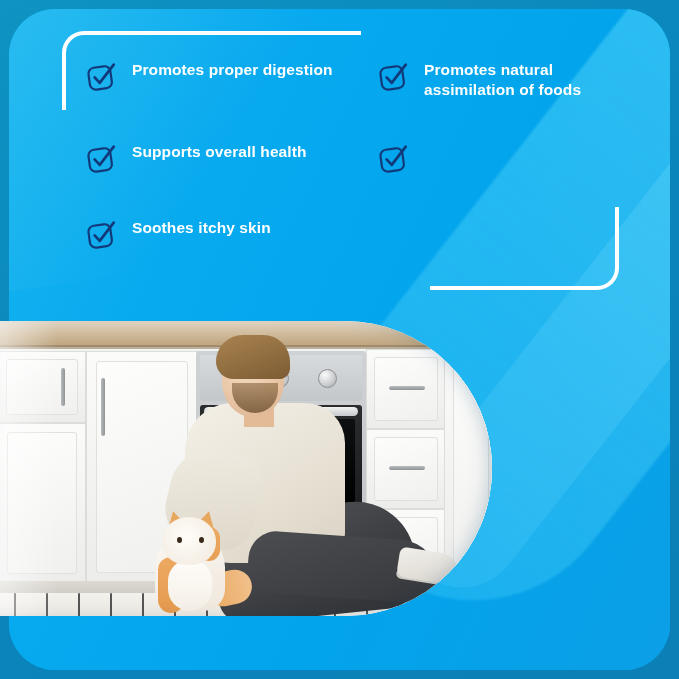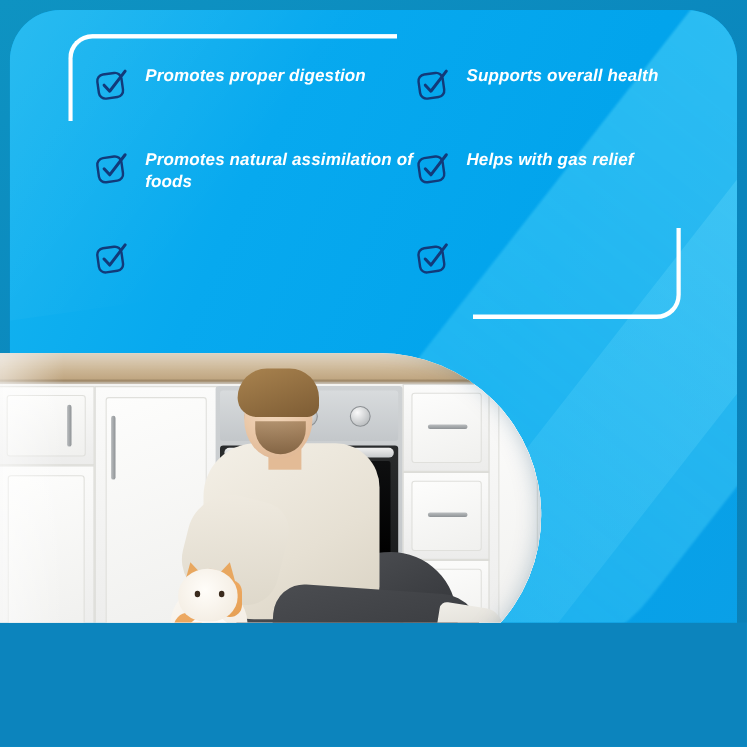--- a/index.html
+++ b/index.html
@@ -1,21 +1,21 @@
 <!DOCTYPE html>
 <html><head>
 <meta charset="utf-8">
 <style>
   html,body{margin:0;padding:0;}
   body{
     width:679px;height:679px;overflow:hidden;
     font-family:"Liberation Sans", sans-serif;
     background:#0c84bd;
   }
-  #stage{position:relative;width:679px;height:566px;overflow:hidden;font-style:italic;}
+  #stage{position:relative;width:679px;height:679px;overflow:hidden;}
 
   
   .frame{
     position:absolute;left:0;top:0;width:679px;height:679px;
     background:linear-gradient(150deg,#0e93c2 0%,#0a86bd 45%,#0b7fb6 100%);
   }
 
   
   .panel{
     position:absolute;left:9px;top:9px;width:661px;height:661px;
@@ -222,67 +222,57 @@
 
     <div class="benefit">
       <span class="badge">
         <svg viewBox="0 0 40 40" width="34" height="34" aria-hidden="true">
           <g transform="rotate(-8 20 21)">
             <rect x="6" y="8" width="26" height="26" rx="7" ry="7" fill="none" stroke="#123a7a" stroke-width="2.6"></rect>
           </g>
           <path d="M12.5 20.5 L18.5 27 L35 5.5" fill="none" stroke="#123a7a" stroke-width="3.2" stroke-linecap="round" stroke-linejoin="round"></path>
         </svg>
       </span>
+      <span class="btxt">Promotes natural assimilation of foods</span>
+    </div>
+
+    <div class="benefit">
+      <span class="badge">
+        <svg viewBox="0 0 40 40" width="34" height="34" aria-hidden="true">
+          <g transform="rotate(-8 20 21)">
+            <rect x="6" y="8" width="26" height="26" rx="7" ry="7" fill="none" stroke="#123a7a" stroke-width="2.6"></rect>
+          </g>
+          <path d="M12.5 20.5 L18.5 27 L35 5.5" fill="none" stroke="#123a7a" stroke-width="3.2" stroke-linecap="round" stroke-linejoin="round"></path>
+        </svg>
+      </span>
       <span class="btxt">Supports overall health</span>
     </div>
 
-    <div class="benefit">
-      <span class="badge">
-        <svg viewBox="0 0 40 40" width="34" height="34" aria-hidden="true">
-          <g transform="rotate(-8 20 21)">
-            <rect x="6" y="8" width="26" height="26" rx="7" ry="7" fill="none" stroke="#123a7a" stroke-width="2.6"></rect>
-          </g>
-          <path d="M12.5 20.5 L18.5 27 L35 5.5" fill="none" stroke="#123a7a" stroke-width="3.2" stroke-linecap="round" stroke-linejoin="round"></path>
-        </svg>
-      </span>
-      <span class="btxt">Promotes natural assimilation of foods</span>
-    </div>
-
-    <div class="benefit">
-      <span class="badge">
-        <svg viewBox="0 0 40 40" width="34" height="34" aria-hidden="true">
-          <g transform="rotate(-8 20 21)">
-            <rect x="6" y="8" width="26" height="26" rx="7" ry="7" fill="none" stroke="#123a7a" stroke-width="2.6"></rect>
-          </g>
-          <path d="M12.5 20.5 L18.5 27 L35 5.5" fill="none" stroke="#123a7a" stroke-width="3.2" stroke-linecap="round" stroke-linejoin="round"></path>
-        </svg>
-      </span>
-      <span class="btxt">Helps with gas relief</span>
-    </div>
-
-    <div class="benefit">
-      <span class="badge">
-        <svg viewBox="0 0 40 40" width="34" height="34" aria-hidden="true">
-          <g transform="rotate(-8 20 21)">
-            <rect x="6" y="8" width="26" height="26" rx="7" ry="7" fill="none" stroke="#123a7a" stroke-width="2.6"></rect>
-          </g>
-          <path d="M12.5 20.5 L18.5 27 L35 5.5" fill="none" stroke="#123a7a" stroke-width="3.2" stroke-linecap="round" stroke-linejoin="round"></path>
-        </svg>
-      </span>
-    </div>
-
-    <div class="benefit">
-      <span class="badge">
-        <svg viewBox="0 0 40 40" width="34" height="34" aria-hidden="true">
-          <g transform="rotate(-8 20 21)">
-            <rect x="6" y="8" width="26" height="26" rx="7" ry="7" fill="none" stroke="#123a7a" stroke-width="2.6"></rect>
-          </g>
-          <path d="M12.5 20.5 L18.5 27 L35 5.5" fill="none" stroke="#123a7a" stroke-width="3.2" stroke-linecap="round" stroke-linejoin="round"></path>
-        </svg>
-      </span>
+
+    <div class="benefit">
+      <span class="badge">
+        <svg viewBox="0 0 40 40" width="34" height="34" aria-hidden="true">
+          <g transform="rotate(-8 20 21)">
+            <rect x="6" y="8" width="26" height="26" rx="7" ry="7" fill="none" stroke="#123a7a" stroke-width="2.6"></rect>
+          </g>
+          <path d="M12.5 20.5 L18.5 27 L35 5.5" fill="none" stroke="#123a7a" stroke-width="3.2" stroke-linecap="round" stroke-linejoin="round"></path>
+        </svg>
+      </span>
+    </div>
+
+    <div class="benefit">
+      <span class="badge">
+        <svg viewBox="0 0 40 40" width="34" height="34" aria-hidden="true">
+          <g transform="rotate(-8 20 21)">
+            <rect x="6" y="8" width="26" height="26" rx="7" ry="7" fill="none" stroke="#123a7a" stroke-width="2.6"></rect>
+          </g>
+          <path d="M12.5 20.5 L18.5 27 L35 5.5" fill="none" stroke="#123a7a" stroke-width="3.2" stroke-linecap="round" stroke-linejoin="round"></path>
+        </svg>
+      </span>
+      <span class="btxt">Soothes itchy skin</span>
     </div>
 
   </div>
 
   <div class="photo">
 
     <div class="ph counter"></div>
     <div class="ph counter-lip"></div>
     <div class="ph cabwall"></div>
 

